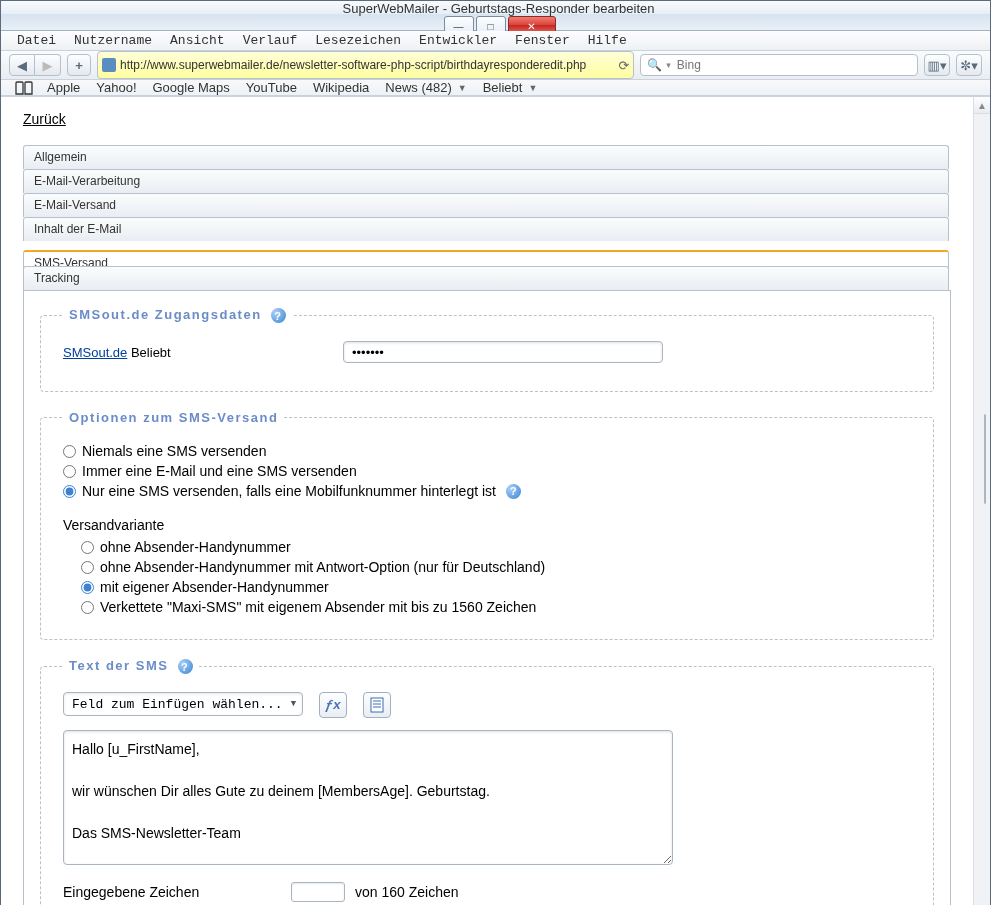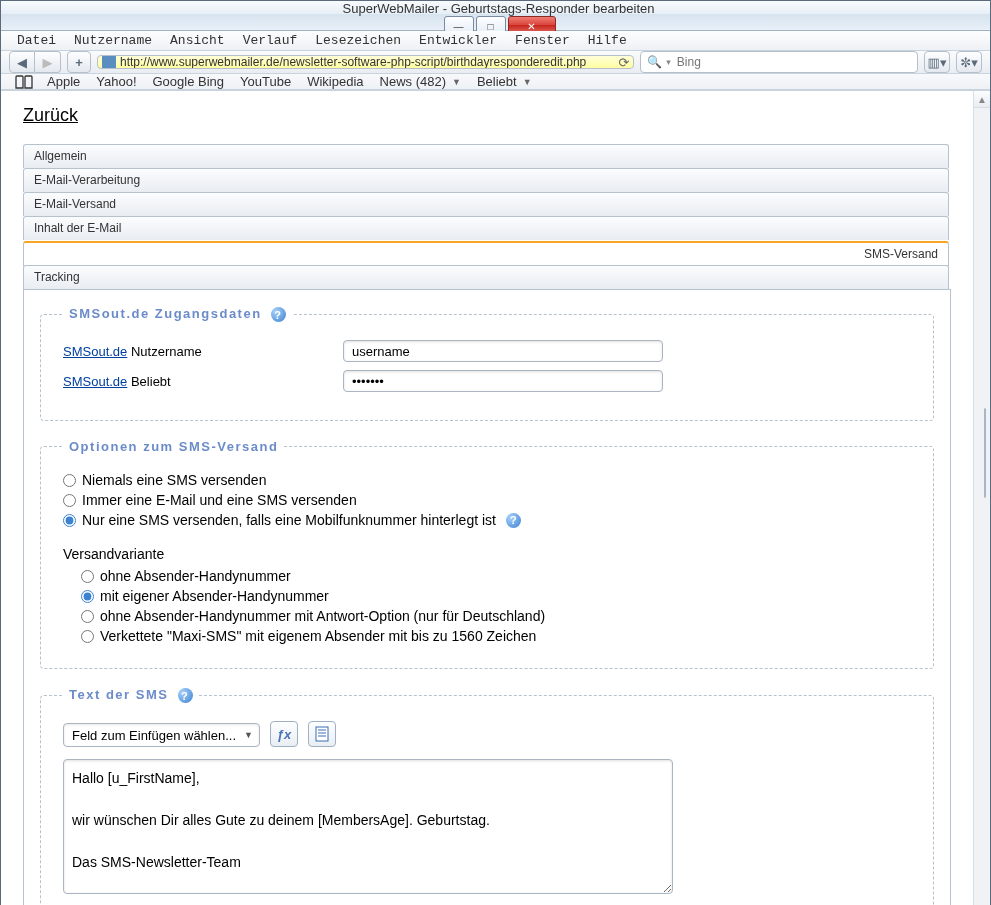--- a/index.html
+++ b/index.html
@@ -82,21 +82,21 @@
   .plusbtn {
     width: 24px; height: 22px;
     border: 1px solid #b6c0cc;
     border-radius: 4px;
     background: linear-gradient(to bottom,#fdfeff,#e4e9ef);
     display:flex; align-items:center; justify-content:center;
     color:#5a6a7a; font-weight:bold;
   }
   .addrbar {
     flex: 1.4;
-    height: 14px;
+    height: 28px;
     border: 1px solid #b6c0cc;
     border-radius: 4px;
     background: linear-gradient(to bottom,#fffed8,#fffea0);
     display:flex; align-items:center; padding:0 4px; gap:4px;
     overflow:hidden;
   }
   .addrbar .favicon { width:14px; height:14px; background:#5a8ec0; border-radius:2px; flex-shrink:0;}
   .addrbar .url { flex:1; font-size:12px; color:#333; white-space:nowrap; overflow:hidden; text-overflow:ellipsis; }
   .reloadbtn { font-size:13px; color:#666; flex-shrink:0;}
   .searchbar {
@@ -147,43 +147,42 @@
     color:#888; font-size:10px;
     background:linear-gradient(to bottom,#fdfdfe,#e8ecf1);
     border-bottom:1px solid #d9dee5;
   }
   .scrollbar .track { flex:1; position:relative; }
   .scrollbar .thumb {
     position:absolute; top:300px; left:2px; right:2px; height:90px;
     background:linear-gradient(to right,#e8ecf1,#c8d2de);
     border:1px solid #a9b6c5; border-radius:2px;
   }
-  .backlink { text-decoration:underline; color:#000; font-size:18px; }
+  .backlink { text-decoration:underline; color:#000; font-size:14px; }
   .tabs {
     margin-top:18px;
     display:flex;
     border-bottom:1px solid #b7c2cf;
     font-size:12px;
     flex-direction:column;
   }
   .tab {
     padding:4px 10px 5px 10px;
     border:1px solid #b7c2cf;
     border-bottom:none;
     background:linear-gradient(to bottom,#fbfcfd,#e9edf2);
     margin-right:2px;
     border-radius:3px 3px 0 0;
     color:#333;
     position:relative;
   }
   .tab.active {
     background:#fff;
     border-top:2px solid #f5a623;
-    top:1px;
-    text-align:right;
+    top:9px;
   }
   .panel {
     border:1px solid #b7c2cf;
     border-top:none;
     padding:16px 16px 22px 16px;
     background:#fff;
   }
   fieldset {
     border:1px dashed #b7c2cf;
     border-radius:4px;
@@ -214,21 +213,21 @@
     border-radius:4px;
     padding:0 8px;
     font-size:13px;
     box-shadow: inset 0 1px 3px rgba(0,0,0,0.12);
   }
   .radiorow { display:flex; align-items:center; gap:6px; margin-bottom:4px; }
   .radiorow input[type=radio] { margin:0; accent-color:#3b82d0;}
   .radiorow label { font-size:14px; }
   .subhead { margin:18px 0 6px 0; font-size:14px; }
   .indent { padding-left:18px; }
-  .toolrow { display:flex; align-items:flex-end; gap:10px; margin-bottom:12px;}
+  .toolrow { display:flex; align-items:flex-start; gap:16px; margin-bottom:12px;font-family:Liberation Mono, monospace;}
   .combo {
     height:24px; border:1px solid #aab5c2; border-radius:4px;
     background:#fff;
     display:flex; align-items:center; padding:0 6px 0 8px;
     font-size:13px; box-shadow: inset 0 1px 3px rgba(0,0,0,0.1);
   }
   .combo .carrow { margin-left:8px; font-size:9px; color:#555;}
   .iconbtn {
     width:28px; height:26px;
     border:1px solid #9fb0c2;
@@ -295,21 +294,21 @@
   </div>
 
   <div class="bookbar">
     <span class="bookicon">
       <svg width="18" height="14" viewBox="0 0 18 14">
           <path d="M1 13 L1 2 Q1 1 2 1 L7 1 Q8 1 8 2 L8 13 Z M10 13 L10 2 Q10 1 11 1 L16 1 Q17 1 17 2 L17 13 Z" fill="none" stroke="#333" stroke-width="1.3"></path>
         </svg>
     </span>
     <span class="bitem">Apple</span>
     <span class="bitem">Yahoo!</span>
-    <span class="bitem">Google Bing</span>
+    <span class="bitem">Google Maps</span>
     <span class="bitem">YouTube</span>
     <span class="bitem">Wikipedia</span>
     <span class="bitem">
         <span>News (482)</span>
         <span class="drop">▼</span>
       </span>
     <span class="bitem">
         <span>Beliebt</span>
         <span class="drop">▼</span>
       </span>
@@ -332,27 +331,20 @@
       <div class="panel">
 
         <fieldset>
           <legend>
             <span>SMSout.de Zugangsdaten</span>
             <span class="helpicon">?</span>
           </legend>
           <div class="formrow">
             <span class="lbl">
               <a>SMSout.de</a>
-              <span>Nutzername</span>
-            </span>
-            <input class="txtinput" type="text" value="username" style="">
-          </div>
-          <div class="formrow">
-            <span class="lbl">
-              <a>SMSout.de</a>
               <span>Beliebt</span>
             </span>
             <input class="txtinput" type="text" value="•••••••" style="">
           </div>
         </fieldset>
 
         <fieldset>
           <legend>Optionen zum SMS-Versand</legend>
 
           <div class="radiorow">
@@ -369,26 +361,26 @@
             <span class="helpicon">?</span>
           </div>
 
           <div class="subhead">Versandvariante</div>
           <div class="indent">
             <div class="radiorow">
                 <input type="radio" name="var" style="">
                 <label>ohne Absender-Handynummer</label>
               </div>
             <div class="radiorow">
+                <input type="radio" name="var" style="">
+                <label>ohne Absender-Handynummer mit Antwort-Option (nur für Deutschland)</label>
+              </div>
+            <div class="radiorow">
                 <input type="radio" name="var" checked="" style="">
                 <label>mit eigener Absender-Handynummer</label>
-              </div>
-            <div class="radiorow">
-                <input type="radio" name="var" style="">
-                <label>ohne Absender-Handynummer mit Antwort-Option (nur für Deutschland)</label>
               </div>
             <div class="radiorow">
                 <input type="radio" name="var" style="">
                 <label>Verkettete "Maxi-SMS" mit eigenem Absender mit bis zu 1560 Zeichen</label>
               </div>
           </div>
         </fieldset>
 
         <fieldset>
           <legend>

